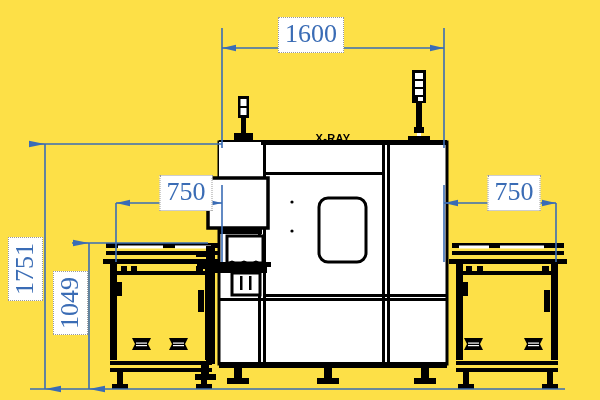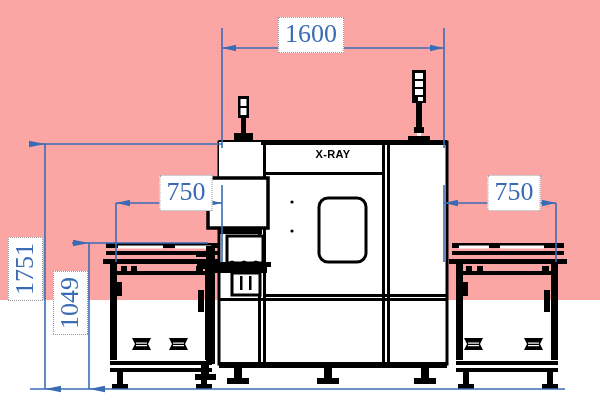--- a/index.html
+++ b/index.html
@@ -10,22 +10,22 @@
   }
   body {
     width: 600px;
     height: 400px;
     overflow: hidden;
     font-family: "Liberation Serif", serif;
   }
   #drawing-root {
     position: relative;
     width: 600px;
-    height: 300px;
-    background: #fca5a5;
+    height: 400px;
+    background: #fde047;
   }
   svg#drawing-canvas {
     position: absolute;
     left: 0;
     top: 0;
     width: 600px;
     height: 400px;
     display: block;
   }
   .dim-label {
@@ -276,15 +276,15 @@
   <div class="dim-label horiz" style="left:311px; top:17px; transform:translateX(-50%);">1600</div>
 
   <div class="dim-label horiz" style="left:186px; top:175px; transform:translateX(-50%);">750</div>
 
   <div class="dim-label horiz" style="left:514px; top:175px; transform:translateX(-50%);">750</div>
 
   <div class="dim-label vert" style="left:8px; top:237px;">1751</div>
 
   <div class="dim-label vert" style="left:53px; top:271px;">1049</div>
 
-  <div class="machine-text" style="left:333px; top:148px; transform:translateX(-50%); font-size:11px;">X-RAY</div>
+  <div class="machine-text" style="left:333px; top:132px; transform:translateX(-50%); font-size:11px;">X-RAY</div>
 
 </div>
 
 </body></html>

